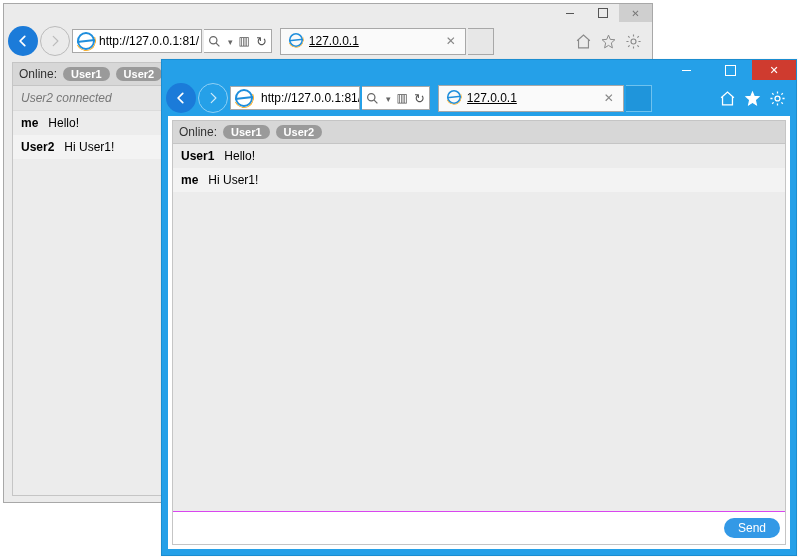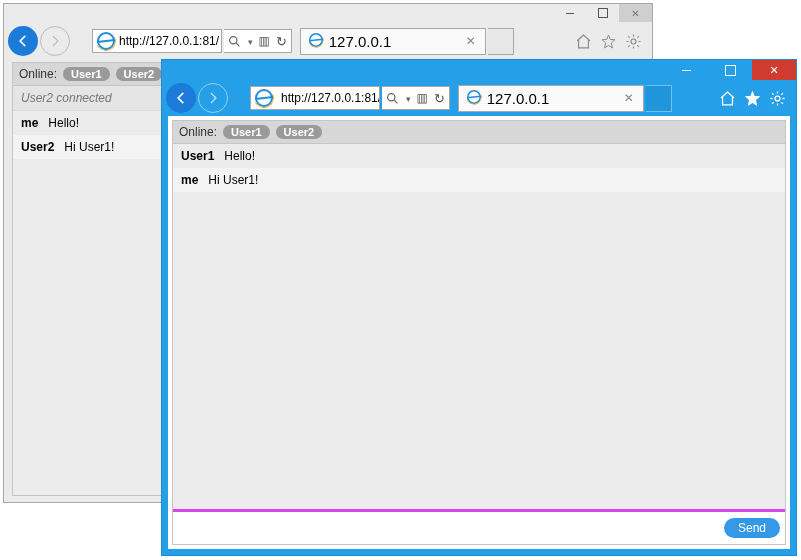--- a/index.html
+++ b/index.html
@@ -44,40 +44,40 @@
     .navbtn {
       width: 30px; height: 30px; border-radius: 50%;
       display: flex; align-items: center; justify-content: center;
     }
     .navbtn.back-active { background:#1b7bd9; color:#fff; }
     .navbtn.fwd-inactive { border:1px solid #bbb; color:#bbb; }
     .navbtn svg { width:14px; height:14px; }
     .addr-group {
       display:flex; align-items:center;
       height:24px; border:1px solid #a8a8a8; background:#fff;
-      margin-left:20px;
+      margin-left:0;
     }
     .addr-group .ie-favicon { padding:0 4px; display:flex; align-items:center; }
     .addr-group input {
       border:none; background:transparent; height:22px; font-size:12px;
       outline:none; padding:0;
     }
     .addr-group .url-input { width:102px; }
     .addr-tools {
       display:flex; align-items:center; height:24px;
       border:1px solid #a8a8a8; border-left:none; background:#fff;
       padding:0 4px; gap:6px; color:#555;
     }
     .tab {
       display:flex; align-items:center; height:27px;
       border:1px solid #a8a8a8; background:#fafafa;
       margin-left:6px; padding:0 6px; gap:4px;
     }
     .tab input {
-      border:none; background:transparent; width:130px; font-size:15px; outline:none;
+      border:none; background:transparent; width:130px; font-size:12px; outline:none;text-decoration:underline;
     }
     .tab .tab-x { color:#888; padding:0 3px; }
     .newtab {
       width:26px; height:27px; border:1px solid #a8a8a8;
       border-left:none; background:#e7e7e7;
     }
     .right-tools {
       margin-left:auto; display:flex; align-items:center; gap:8px;
       color:#888; padding-right:6px;
     }
@@ -144,21 +144,21 @@
     }
     .win-front .chat-frame-inner {
       position:absolute; left:4px; right:4px; top:4px; bottom:4px;
       background:#ececec; border:1px solid #c5c5c5;
       display:flex; flex-direction:column;
     }
     .win-front .chat-body { flex:1; overflow:hidden; }
     .win-front .msg-row { padding:5px 8px; }
 
     .input-bar {
-      background:#fff; border-top:3px solid #d946ef;
+      background:#fff; border-top:1px solid #d946ef;
       padding:5px; display:flex; align-items:center; gap:16px;
     }
     .input-bar input.chatmsg {
       flex:1; border:none; outline:none; height:22px;
       font-size:13px; font-family: "Segoe UI", Tahoma, sans-serif;
     }
     .send-btn {
       background:#3399e6; color:#fff;
       border:none; border-radius:11px;
       padding:3px 14px; font-size:12px; cursor:pointer;

